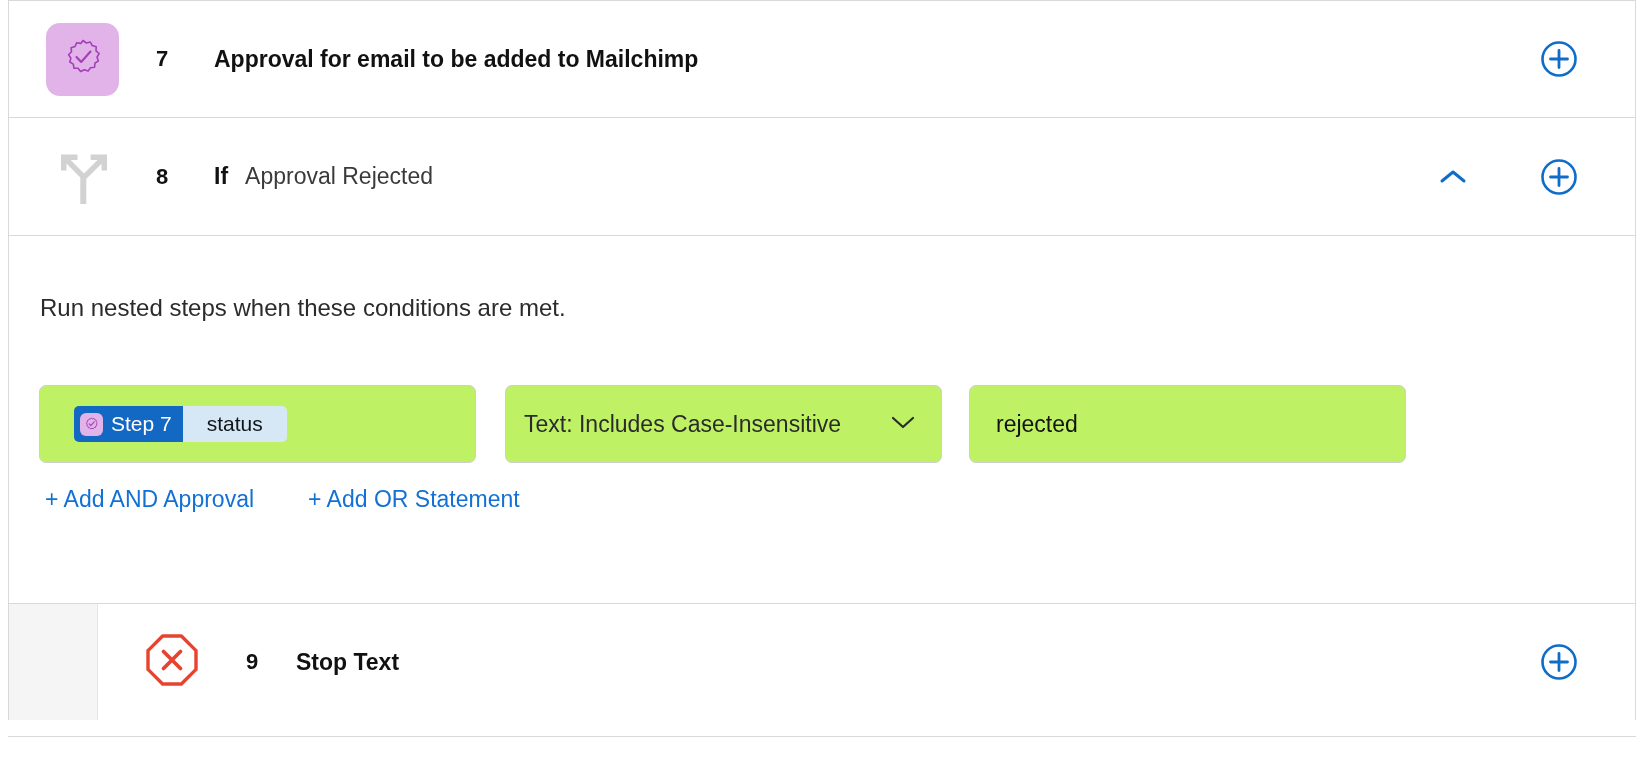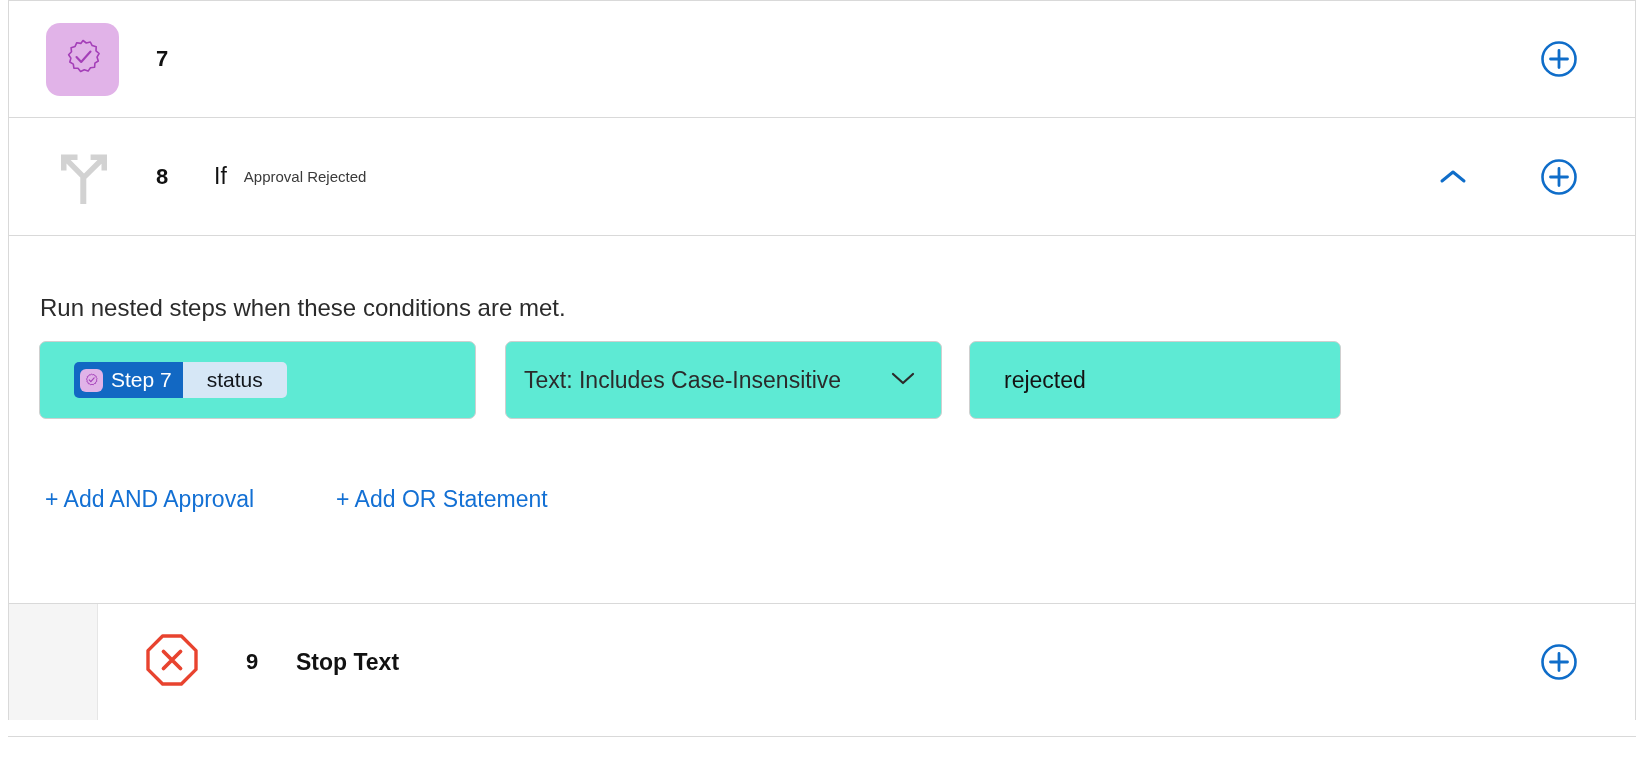--- a/index.html
+++ b/index.html
@@ -56,26 +56,26 @@
   }
 
   .step-title {
     font-size: 23px;
     font-weight: bold;
     color: #111111;
   }
 
   .if-kw {
     font-size: 23px;
-    font-weight: normal;
+    font-weight: bold;
     color: #111111;
     margin-right: 17px;
   }
   .if-label {
-    font-size: 15px;
+    font-size: 23px;
     font-weight: normal;
     color: #3a3a3a;
   }
 
   .row-spacer { flex: 1 1 auto; }
 
   
   .tile-purple {
     width: 73px;
     height: 73px;
@@ -131,27 +131,28 @@
     top: 105px;
     display: flex;
     align-items: center;
   }
 
   .field {
     box-sizing: border-box;
     height: 78px;
     border: 1px solid #cfcfcf;
     border-radius: 7px;
-    background: #5eead4;
-    display: flex;
-    align-items: center;
+    background: #bef264;
+    display: flex;
+    align-items: center;
+    margin-top: 44px;
   }
   .field.f-token { width: 437px; padding-left: 34px; }
   .field.f-select { width: 437px; margin-left: 29px; padding-left: 18px; padding-right: 25px; justify-content: space-between; }
-  .field.f-value { width: 372px; margin-left: 27px; padding-left: 34px; }
+  .field.f-value { width: 437px; margin-left: 27px; padding-left: 26px; }
 
   .token {
     display: inline-flex;
     align-items: stretch;
     height: 36px;
     border-radius: 5px;
     overflow: hidden;
     font-size: 21px;
   }
   .token .tk-left {
@@ -194,21 +195,21 @@
     top: 250px;
     display: flex;
     align-items: center;
   }
   .link {
     font-size: 23px;
     color: #1370d4;
     cursor: pointer;
     white-space: nowrap;
   }
-  .link.or { margin-left: 82px; }
+  .link.or { margin-left: 54px; }
 
   
   .nested-row {
     position: relative;
     display: flex;
     align-items: center;
     height: 117px;
     border-top: 1px solid #d9d9d9;
     background: #ffffff;
     box-sizing: border-box;
@@ -251,20 +252,21 @@
   <div class="step-row">
     <div class="icon-cell">
       <div class="tile-purple">
         <svg width="48" height="48" viewBox="0 0 48 48" aria-hidden="true">
           <path d="M24 5.5 L27.3 8.0 L31.3 7.0 L33.2 10.6 L37.2 11.7 L37.0 15.8 L40.1 18.5 L38.0 22.1 L39.3 26.0 L35.9 28.2 L35.6 32.3 L31.5 32.8 L29.1 36.1 L25.3 34.7 L21.6 36.5 L19.0 33.3 L14.9 33.1 L14.3 29.1 L10.8 27.0 L11.9 23.1 L9.6 19.7 L12.5 16.8 L12.1 12.7 L16.1 11.4 L17.8 7.7 L21.8 8.4 Z" fill="none" stroke="#a43fb8" stroke-width="1.6" stroke-linejoin="round"></path>
           <path d="M17.5 22.0 L22.2 27.0 L31.5 16.5" fill="none" stroke="#a43fb8" stroke-width="2.1" stroke-linecap="round" stroke-linejoin="round"></path>
         </svg>
       </div>
     </div>
     <div class="step-num">7</div>
+    <div class="step-title">Approval for email to be added to Mailchimp</div>
     <div class="row-spacer"></div>
     <div class="plus-btn">
       <svg width="40" height="40" viewBox="0 0 40 40" aria-hidden="true">
         <circle cx="20" cy="20" r="16.5" fill="none" stroke="#0f6dc9" stroke-width="2.6"></circle>
         <path d="M20 11.5 V28.5 M11.5 20 H28.5" stroke="#0f6dc9" stroke-width="2.8" stroke-linecap="round"></path>
       </svg>
     </div>
   </div>
 
   <div class="step-row tall">

